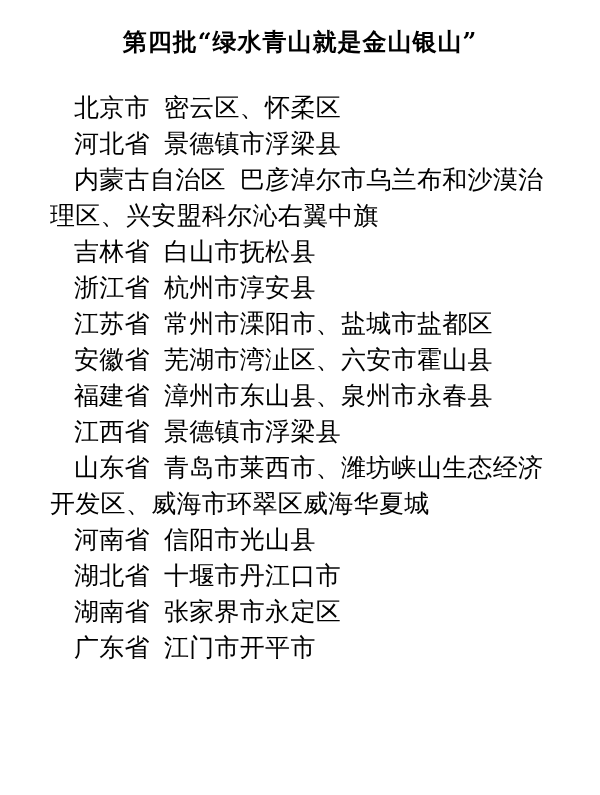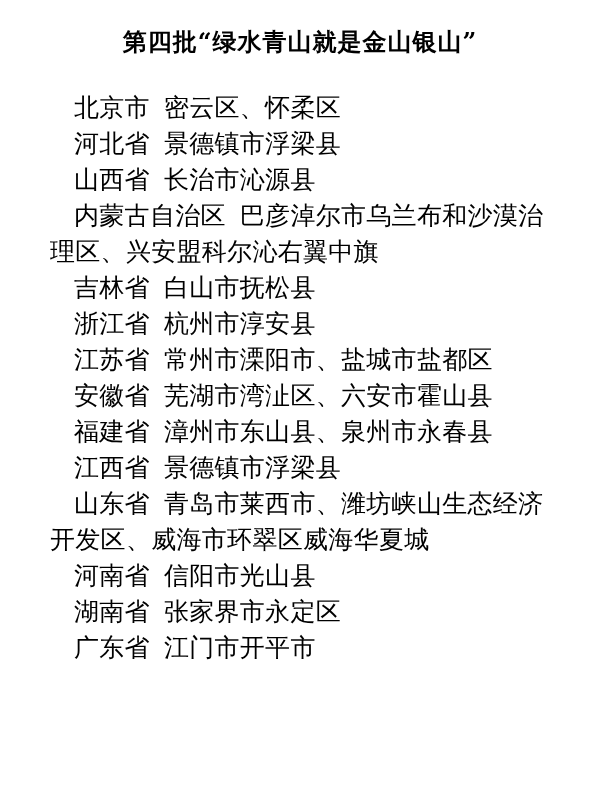--- a/index.html
+++ b/index.html
@@ -66,23 +66,20 @@
 
     <div class="entry">
       <span class="region">北京市</span><span class="gap"></span><span>密云区、怀柔区</span>
     </div>
 
 
     <div class="entry">
       <span class="region">河北省</span><span class="gap"></span><span>景德镇市浮梁县</span>
     </div>
 
-    <div class="entry">
-      <span class="region">山西省</span><span class="gap"></span><span>长治市沁源县</span>
-    </div>
 
     <div class="entry">
       <span class="region">内蒙古自治区</span><span class="gap"></span><span>巴彦淖尔市乌兰布和沙漠治理区、兴安盟科尔沁右翼中旗</span>
     </div>
 
 
     <div class="entry">
       <span class="region">吉林省</span><span class="gap"></span><span>白山市抚松县</span>
     </div>
 
@@ -107,20 +104,23 @@
     </div>
 
     <div class="entry">
       <span class="region">山东省</span><span class="gap"></span><span>青岛市莱西市、潍坊峡山生态经济开发区、威海市环翠区威海华夏城</span>
     </div>
 
     <div class="entry">
       <span class="region">河南省</span><span class="gap"></span><span>信阳市光山县</span>
     </div>
 
+    <div class="entry">
+      <span class="region">湖北省</span><span class="gap"></span><span>十堰市丹江口市</span>
+    </div>
 
     <div class="entry">
       <span class="region">湖南省</span><span class="gap"></span><span>张家界市永定区</span>
     </div>
 
     <div class="entry">
       <span class="region">广东省</span><span class="gap"></span><span>江门市开平市</span>
     </div>
 
   </div>

